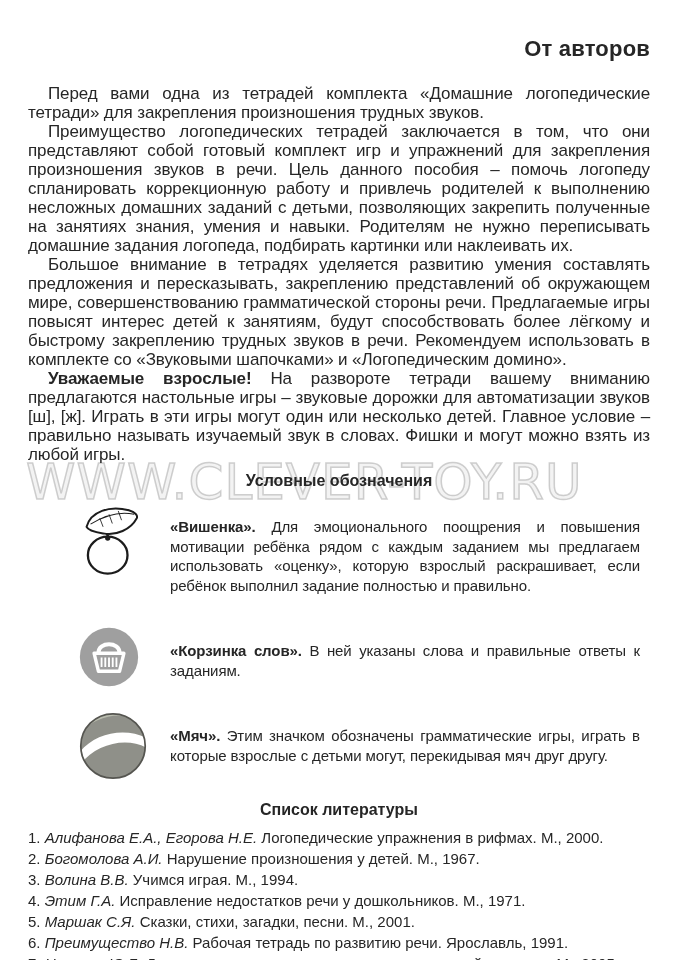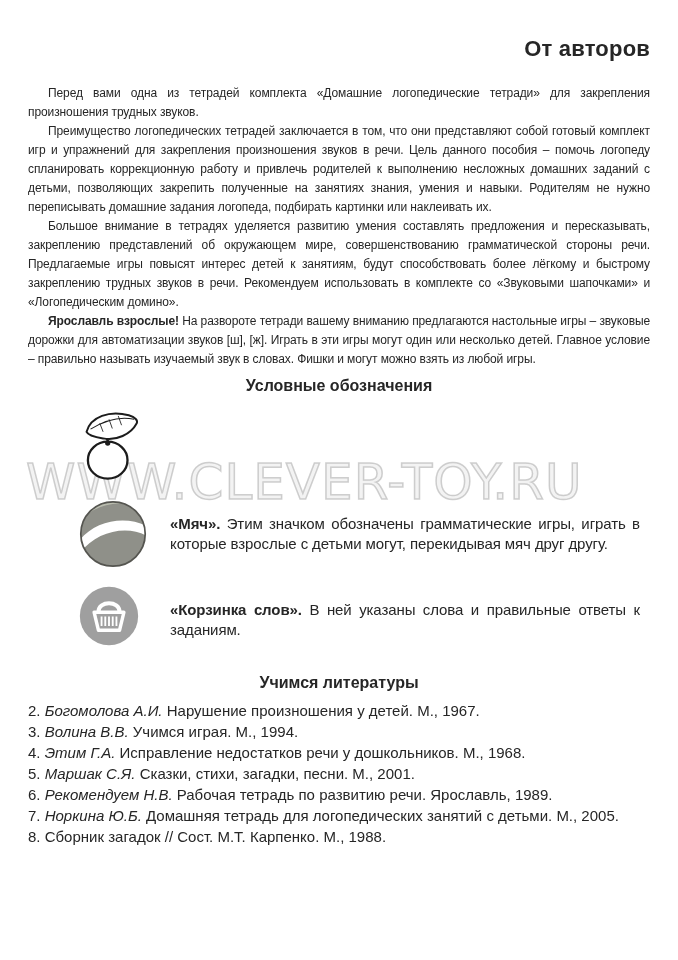--- a/index.html
+++ b/index.html
@@ -7,21 +7,21 @@
     width:678px;height:960px;background:#ffffff;position:relative;overflow:hidden;
     font-family:"Liberation Sans","DejaVu Sans",sans-serif;
     color:#262626;
   }
   .page{position:relative;z-index:1;padding:0 28px;}
   .title{
     text-align:right;font-size:22px;line-height:26px;font-weight:bold;
     margin:36px 0 22px 0;letter-spacing:0.2px;
   }
   .body-text p{
-    margin:0;font-size:12px;line-height:19px;text-align:justify;
+    margin:0;font-size:17px;line-height:19px;text-align:justify;
     text-indent:20px;letter-spacing:-0.1px;
   }
   .section-heading{
     text-align:center;font-size:16px;line-height:18px;font-weight:bold;
     margin:8px 0 10px 0;
   }
   .legend-row{display:flex;align-items:flex-start;margin:6px 0 14px 50px;}
   .legend-icon{flex:0 0 92px;display:flex;justify-content:flex-start;padding-top:2px;}
   .legend-text{
     flex:1;max-width:470px;font-size:15px;line-height:19.5px;text-align:justify;
@@ -51,38 +51,51 @@
 <div class="watermark">WWW.CLEVER-TOY.RU</div>
 
 <div class="page">
 
   <h1 class="title">От авторов</h1>
 
   <div class="body-text">
     <p>Перед вами одна из тетрадей комплекта «Домашние логопедические тетради» для закрепления произношения трудных звуков.</p>
     <p>Преимущество логопедических тетрадей заключается в том, что они представляют собой готовый комплект игр и упражнений для закрепления произношения звуков в речи. Цель данного пособия – помочь логопеду спланировать коррекционную работу и привлечь родителей к выполнению несложных домашних заданий с детьми, позволяющих закрепить полученные на занятиях знания, умения и навыки. Родителям не нужно переписывать домашние задания логопеда, подбирать картинки или наклеивать их.</p>
     <p>Большое внимание в тетрадях уделяется развитию умения составлять предложения и пересказывать, закреплению представлений об окружающем мире, совершенствованию грамматической стороны речи. Предлагаемые игры повысят интерес детей к занятиям, будут способствовать более лёгкому и быстрому закреплению трудных звуков в речи. Рекомендуем использовать в комплекте со «Звуковыми шапочками» и «Логопедическим домино».</p>
-    <p><b>Ярославль взрослые!</b> <span>На развороте тетради вашему вниманию предлагаются настольные игры – звуковые дорожки для автоматизации звуков [ш], [ж]. Играть в эти игры могут один или несколько детей. Главное условие – правильно называть изучаемый звук в словах. Фишки и могут можно взять из любой игры.</span></p>
+    <p><b>Уважаемые взрослые!</b> <span>На развороте тетради вашему вниманию предлагаются настольные игры – звуковые дорожки для автоматизации звуков [ш], [ж]. Играть в эти игры могут один или несколько детей. Главное условие – правильно называть изучаемый звук в словах. Фишки и могут можно взять из любой игры.</span></p>
   </div>
 
   <h2 class="section-heading">Условные обозначения</h2>
 
   <div class="legend">
 
     <div class="legend-row">
       <div class="legend-icon">
         <svg width="66" height="76" viewBox="0 0 100 114" aria-hidden="true">
           <ellipse cx="45" cy="80" rx="30" ry="28" fill="#ffffff" stroke="#1c1c1c" stroke-width="3.5"></ellipse>
           <path d="M46 53 C44 45 38 36 27 31" fill="none" stroke="#1c1c1c" stroke-width="3.5" stroke-linecap="round"></path>
           <circle cx="45" cy="54" r="4" fill="#1c1c1c"></circle>
           <path d="M13 37 C19 14 48 4 77 12 C87 15 91 20 89 24 C80 41 58 51 38 47 C26 45 15 42 13 37 Z" fill="#ffffff" stroke="#1c1c1c" stroke-width="3"></path>
           <path d="M19 33 C40 20 62 13 85 18" fill="none" stroke="#1c1c1c" stroke-width="1.6"></path>
           <path d="M33 24 L38 37 M47 18 L52 32 M61 13 L66 27" fill="none" stroke="#1c1c1c" stroke-width="1.3"></path>
         </svg>
       </div>
+      <p class="legend-text"><b>«Вишенка».</b> <span>Для эмоционального поощрения и повышения мотивации ребёнка рядом с каждым заданием мы предлагаем использовать «оценку», которую взрослый раскрашивает, если ребёнок выполнил задание полностью и правильно.</span></p>
+    </div>
+
+    <div class="legend-row">
+      <div class="legend-icon">
+        <svg width="62" height="62" viewBox="0 0 100 100" aria-hidden="true">
+          <circle cx="50" cy="50" r="47" fill="#9f9f9f"></circle>
+          <path d="M33 43 C33 25 67 25 67 43" fill="none" stroke="#ffffff" stroke-width="6.5"></path>
+          <path d="M26 44 L74 44 L67 73 L33 73 Z" fill="none" stroke="#ffffff" stroke-width="5.5" stroke-linejoin="round"></path>
+          <path d="M38 51 L38 66 M44 51 L44 66 M50 51 L50 66 M56 51 L56 66 M62 51 L62 66" stroke="#ffffff" stroke-width="3"></path>
+        </svg>
+      </div>
+      <p class="legend-text"><b>«Корзинка слов».</b> <span>В ней указаны слова и правильные ответы к заданиям.</span></p>
     </div>
 
     <div class="legend-row">
       <div class="legend-icon">
         <svg width="70" height="70" viewBox="0 0 100 100" aria-hidden="true">
           <defs>
               <clipPath id="ballclip">
                 <circle cx="50" cy="50" r="46"></circle>
               </clipPath>
             </defs>
@@ -90,40 +103,29 @@
           <g clip-path="url(#ballclip)">
             <path d="M-5 45 C15 2 80 -8 108 30 L108 -10 L-5 -10 Z" fill="#b9bcae"></path>
             <path d="M0 62 C22 30 70 22 100 40 L100 54 C72 36 26 46 4 76 Z" fill="#ffffff"></path>
           </g>
           <circle cx="50" cy="50" r="46" fill="none" stroke="#555550" stroke-width="2.5"></circle>
         </svg>
       </div>
       <p class="legend-text"><b>«Мяч».</b> <span>Этим значком обозначены грамматические игры, играть в которые взрослые с детьми могут, перекидывая мяч друг другу.</span></p>
     </div>
 
-    <div class="legend-row">
-      <div class="legend-icon">
-        <svg width="62" height="62" viewBox="0 0 100 100" aria-hidden="true">
-          <circle cx="50" cy="50" r="47" fill="#9f9f9f"></circle>
-          <path d="M33 43 C33 25 67 25 67 43" fill="none" stroke="#ffffff" stroke-width="6.5"></path>
-          <path d="M26 44 L74 44 L67 73 L33 73 Z" fill="none" stroke="#ffffff" stroke-width="5.5" stroke-linejoin="round"></path>
-          <path d="M38 51 L38 66 M44 51 L44 66 M50 51 L50 66 M56 51 L56 66 M62 51 L62 66" stroke="#ffffff" stroke-width="3"></path>
-        </svg>
-      </div>
-      <p class="legend-text"><b>«Корзинка слов».</b> <span>В ней указаны слова и правильные ответы к заданиям.</span></p>
-    </div>
-
   </div>
 
-  <h2 class="refs-heading">Учимся литературы</h2>
+  <h2 class="refs-heading">Список литературы</h2>
 
   <ol class="refs-list">
+    <li><span>1.</span> <i class="auth">Алифанова Е.А., Егорова Н.Е.</i> <span>Логопедические упражнения в рифмах. М., 2000.</span></li>
     <li><span>2.</span> <i class="auth">Богомолова А.И.</i> <span>Нарушение произношения у детей. М., 1967.</span></li>
     <li><span>3.</span> <i class="auth">Волина В.В.</i> <span>Учимся играя. М., 1994.</span></li>
-    <li><span>4.</span> <i class="auth">Этим Г.А.</i> <span>Исправление недостатков речи у дошкольников. М., 1968.</span></li>
+    <li><span>4.</span> <i class="auth">Этим Г.А.</i> <span>Исправление недостатков речи у дошкольников. М., 1971.</span></li>
     <li><span>5.</span> <i class="auth">Маршак С.Я.</i> <span>Сказки, стихи, загадки, песни. М., 2001.</span></li>
-    <li><span>6.</span> <i class="auth">Рекомендуем Н.В.</i> <span>Рабочая тетрадь по развитию речи. Ярославль, 1989.</span></li>
+    <li><span>6.</span> <i class="auth">Преимущество Н.В.</i> <span>Рабочая тетрадь по развитию речи. Ярославль, 1991.</span></li>
     <li><span>7.</span> <i class="auth">Норкина Ю.Б.</i> <span>Домашняя тетрадь для логопедических занятий с детьми. М., 2005.</span></li>
     <li><span>8.</span> <i class="auth"></i> <span>Сборник загадок // Сост. М.Т. Карпенко. М., 1988.</span></li>
 
   </ol>
 
 </div>
 
 </body></html>

